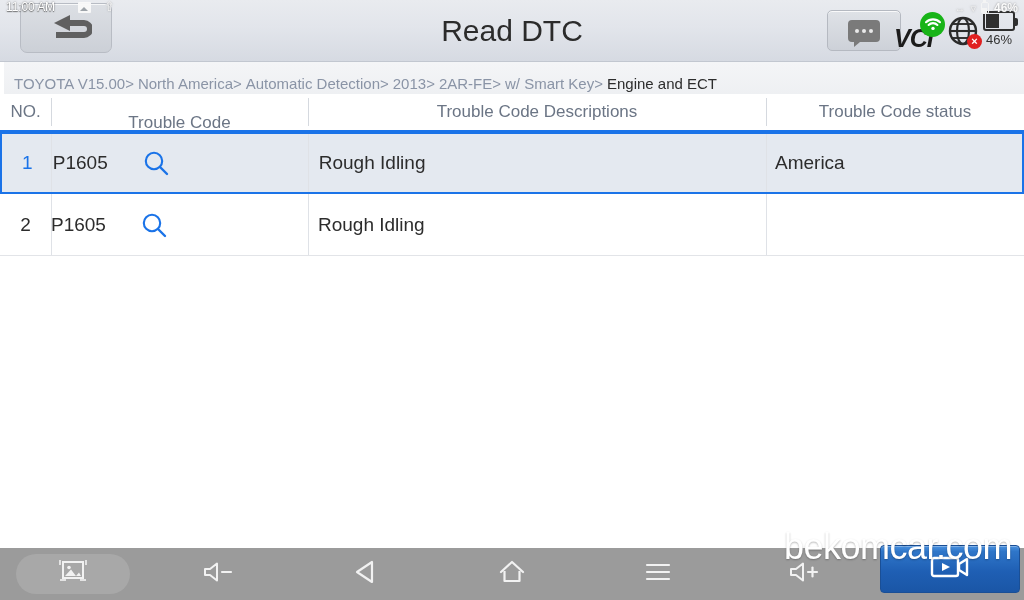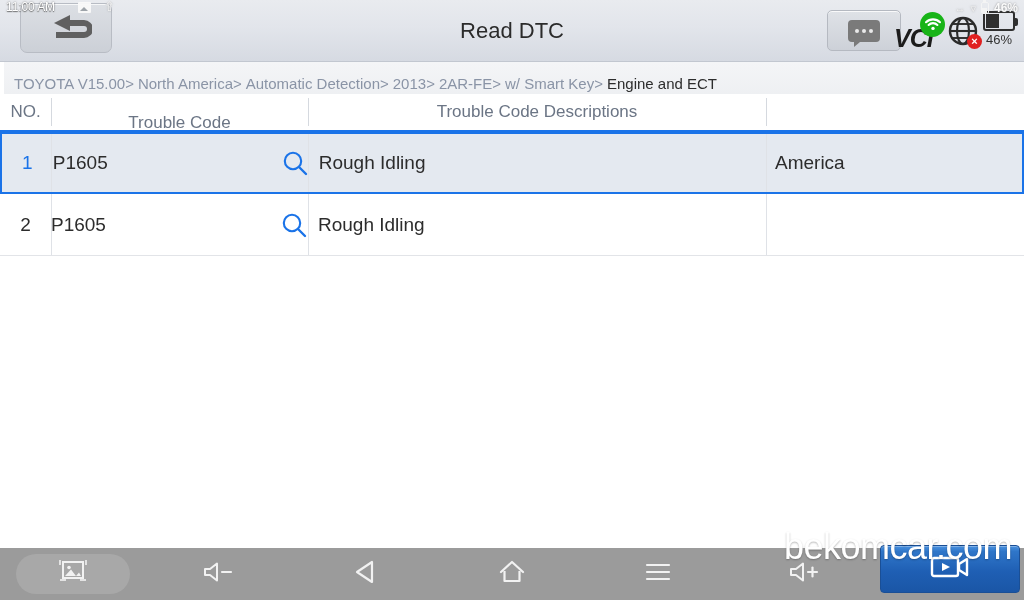--- a/index.html
+++ b/index.html
@@ -129,21 +129,21 @@
   }
   .back-btn svg { display: block; }
 
   .page-title {
     position: absolute;
     left: 0; top: 0;
     width: 1024px;
     height: 62px;
     line-height: 62px;
     text-align: center;
-    font-size: 22px;
+    font-size: 30px;
     color: #2b2b2b;
   }
 
   .chat-btn {
     position: absolute;
     right: 123px; top: 10px;
     width: 74px; height: 41px;
     border-radius: 5px;
     background: linear-gradient(180deg, #dfe2e7 0%, #cdd1d8 100%);
     border: 1px solid #b5b9c1;
@@ -331,21 +331,21 @@
     color: #2c2c2c;
   }
   .cell.c-no {
     width: 51px;
     justify-content: center;
     font-size: 19px;
   }
   .row.selected .cell.c-no { color: #1a73e8; }
   .cell.c-code {
     width: 257px;
-    justify-content: space-between;
+    justify-content: flex-start;
     gap: 34px;
   }
   .cell.c-desc {
     width: 458px;
     padding-left: 10px;
   }
   .cell.c-stat {
     width: 258px;
     padding-left: 10px;
   }
@@ -508,20 +508,21 @@
       <span class="crumb-sep">&gt;</span>
       <span class="crumb last">Engine and ECT</span>
     </div>
 
   <div class="table">
 
     <div class="thead">
       <div class="th col-no">NO.</div>
       <div class="th col-code">Trouble Code</div>
       <div class="th col-desc">Trouble Code Descriptions</div>
+      <div class="th col-stat">Trouble Code status</div>
       <div class="th-divider" style="left:51px;"></div>
       <div class="th-divider" style="left:308px;"></div>
       <div class="th-divider" style="left:766px;"></div>
     </div>
 
     <div id="tbody">
         <div class="row selected">
           <div class="cell c-no">1</div>
           <div class="cell c-code">
             <span>P1605</span>

